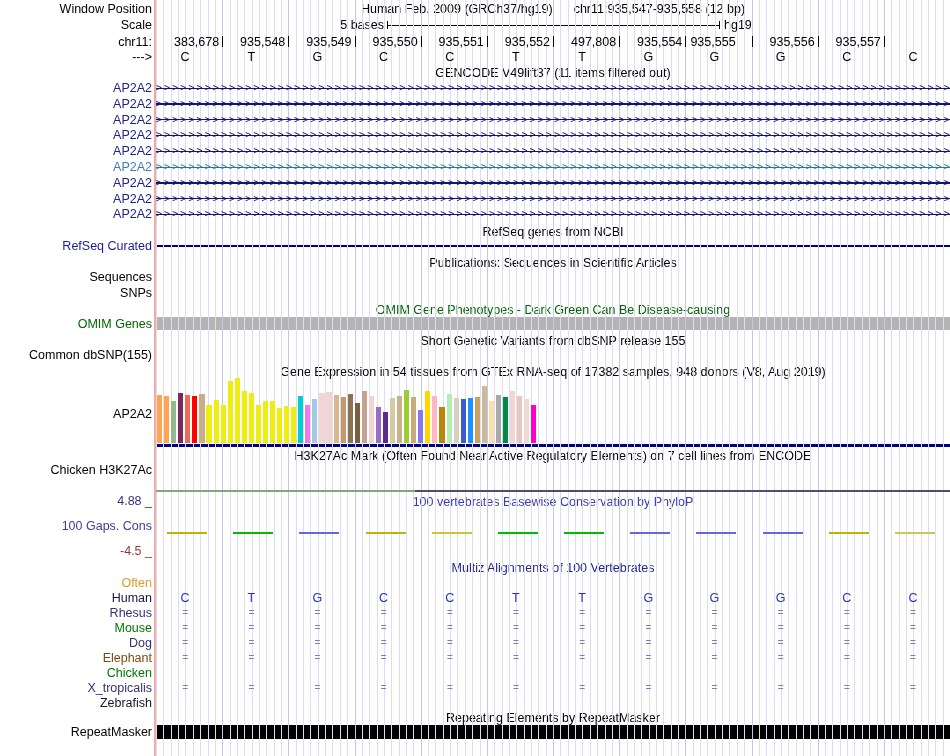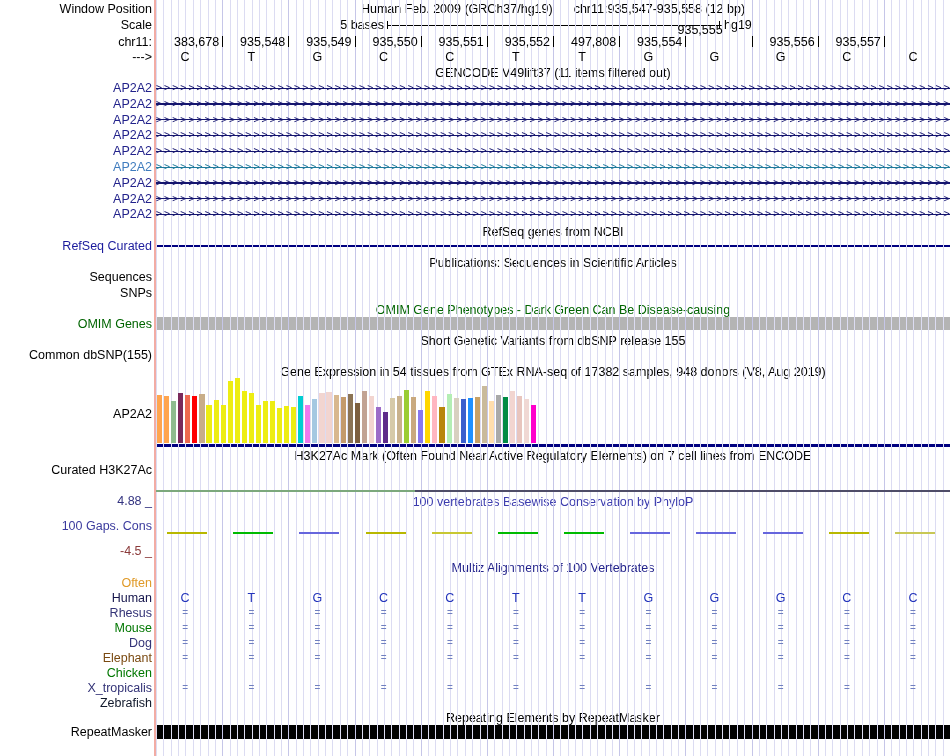--- a/index.html
+++ b/index.html
@@ -44,21 +44,21 @@
   <div class="ctitle blue-title" style="top:495px">100 vertebrates Basewise Conservation by PhyloP</div>
   <div class="ctitle navy" style="top:561px">Multiz Alignments of 100 Vertebrates</div>
   <div class="ctitle" style="top:711px">Repeating Elements by RepeatMasker</div>
 
   <div class="llabel" style="top:239px;color:#1A1A9C">RefSeq Curated</div>
   <div class="llabel" style="top:270px">Sequences</div>
   <div class="llabel" style="top:286px">SNPs</div>
   <div class="llabel green" style="top:317px">OMIM Genes</div>
   <div class="llabel" style="top:348px">Common dbSNP(155)</div>
   <div class="llabel" style="top:407px">AP2A2</div>
-  <div class="llabel" style="top:463px">Curated H3K27Ac</div>
+  <div class="llabel" style="top:463px">Chicken H3K27Ac</div>
   <div class="llabel" style="top:494px;color:#333380">4.88 _</div>
   <div class="llabel" style="top:519px;color:#3B3B9E">100 Gaps. Cons</div>
   <div class="llabel" style="top:544px;color:#8B3A3A">-4.5 _</div>
   <div class="llabel" style="top:725px">RepeatMasker</div>
 
   <div class="hbar" style="left:156px;top:245px;width:794px;height:2px;background:#000080"></div>
   <div class="hbar" style="left:156px;top:317px;width:794px;height:13px;background:#B4B4B4"></div>
   <div class="hbar" style="left:156px;top:444px;width:794px;height:3px;background:#000080"></div>
   <div class="hbar" style="left:156px;top:725px;width:794px;height:14px;background:#000"></div>
 
@@ -194,21 +194,21 @@
     <div style="position: absolute; left: 346.7px; top: 35px; width: 71px; text-align: right; font-size: 12.5px; line-height: 14px; z-index: 2;">935,550</div>
     <div style="position: absolute; left: 486.8px; top: 36px; width: 1px; height: 11px; background: rgb(0, 0, 0); z-index: 2;"></div>
     <div style="position: absolute; left: 412.8px; top: 35px; width: 71px; text-align: right; font-size: 12.5px; line-height: 14px; z-index: 2;">935,551</div>
     <div style="position: absolute; left: 553px; top: 36px; width: 1px; height: 11px; background: rgb(0, 0, 0); z-index: 2;"></div>
     <div style="position: absolute; left: 479px; top: 35px; width: 71px; text-align: right; font-size: 12.5px; line-height: 14px; z-index: 2;">935,552</div>
     <div style="position: absolute; left: 619.2px; top: 36px; width: 1px; height: 11px; background: rgb(0, 0, 0); z-index: 2;"></div>
     <div style="position: absolute; left: 545.2px; top: 35px; width: 71px; text-align: right; font-size: 12.5px; line-height: 14px; z-index: 2;">497,808</div>
     <div style="position: absolute; left: 685.3px; top: 36px; width: 1px; height: 11px; background: rgb(0, 0, 0); z-index: 2;"></div>
     <div style="position: absolute; left: 611.3px; top: 35px; width: 71px; text-align: right; font-size: 12.5px; line-height: 14px; z-index: 2;">935,554</div>
     <div style="position: absolute; left: 751.5px; top: 36px; width: 1px; height: 11px; background: rgb(0, 0, 0); z-index: 2;"></div>
-    <div style="position: absolute; left: 677.5px; top: 23px; width: 71px; text-align: left; font-size: 12.5px; line-height: 14px; z-index: 2;">935,555</div>
+    <div style="position: absolute; left: 677.5px; top: 35px; width: 71px; text-align: center; font-size: 12.5px; line-height: 14px; z-index: 2;">935,555</div>
     <div style="position: absolute; left: 817.7px; top: 36px; width: 1px; height: 11px; background: rgb(0, 0, 0); z-index: 2;"></div>
     <div style="position: absolute; left: 743.7px; top: 35px; width: 71px; text-align: right; font-size: 12.5px; line-height: 14px; z-index: 2;">935,556</div>
     <div style="position: absolute; left: 883.8px; top: 36px; width: 1px; height: 11px; background: rgb(0, 0, 0); z-index: 2;"></div>
     <div style="position: absolute; left: 809.8px; top: 35px; width: 71px; text-align: right; font-size: 12.5px; line-height: 14px; z-index: 2;">935,557</div>
     <div style="position: absolute; left: 177.1px; top: 50px; width: 16px; text-align: center; font-size: 12.5px; line-height: 14px; z-index: 2;">C</div>
     <div style="position: absolute; left: 243.3px; top: 50px; width: 16px; text-align: center; font-size: 12.5px; line-height: 14px; z-index: 2;">T</div>
     <div style="position: absolute; left: 309.4px; top: 50px; width: 16px; text-align: center; font-size: 12.5px; line-height: 14px; z-index: 2;">G</div>
     <div style="position: absolute; left: 375.6px; top: 50px; width: 16px; text-align: center; font-size: 12.5px; line-height: 14px; z-index: 2;">C</div>
     <div style="position: absolute; left: 441.8px; top: 50px; width: 16px; text-align: center; font-size: 12.5px; line-height: 14px; z-index: 2;">C</div>
     <div style="position: absolute; left: 507.9px; top: 50px; width: 16px; text-align: center; font-size: 12.5px; line-height: 14px; z-index: 2;">T</div>

